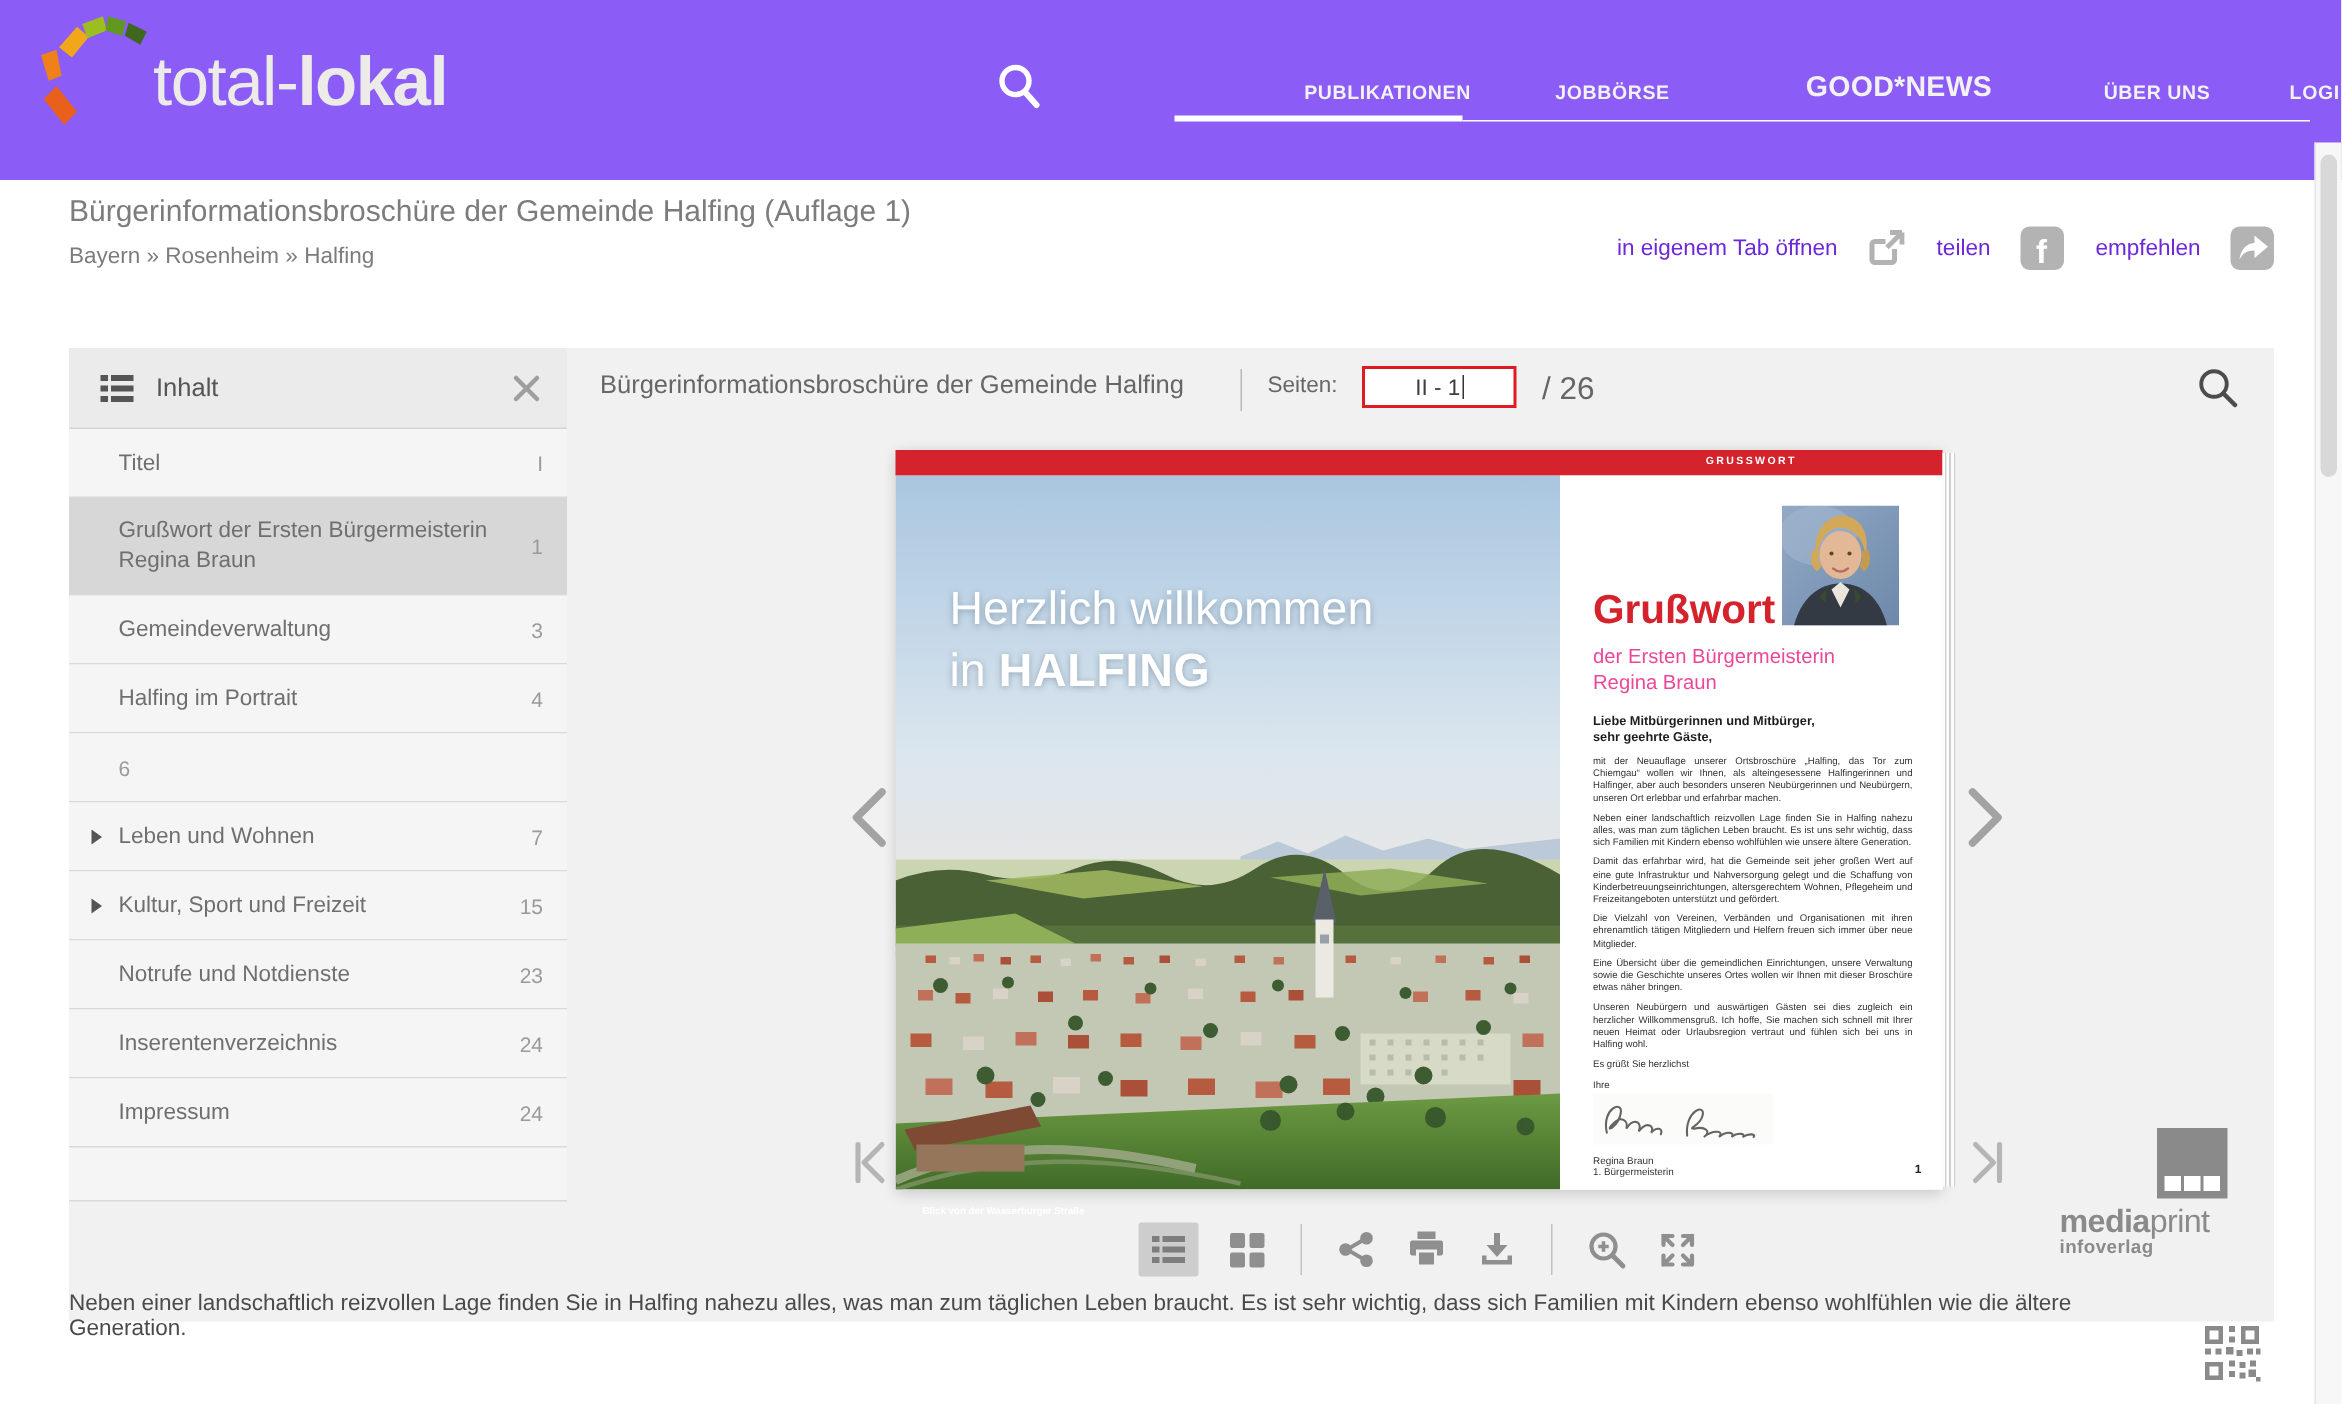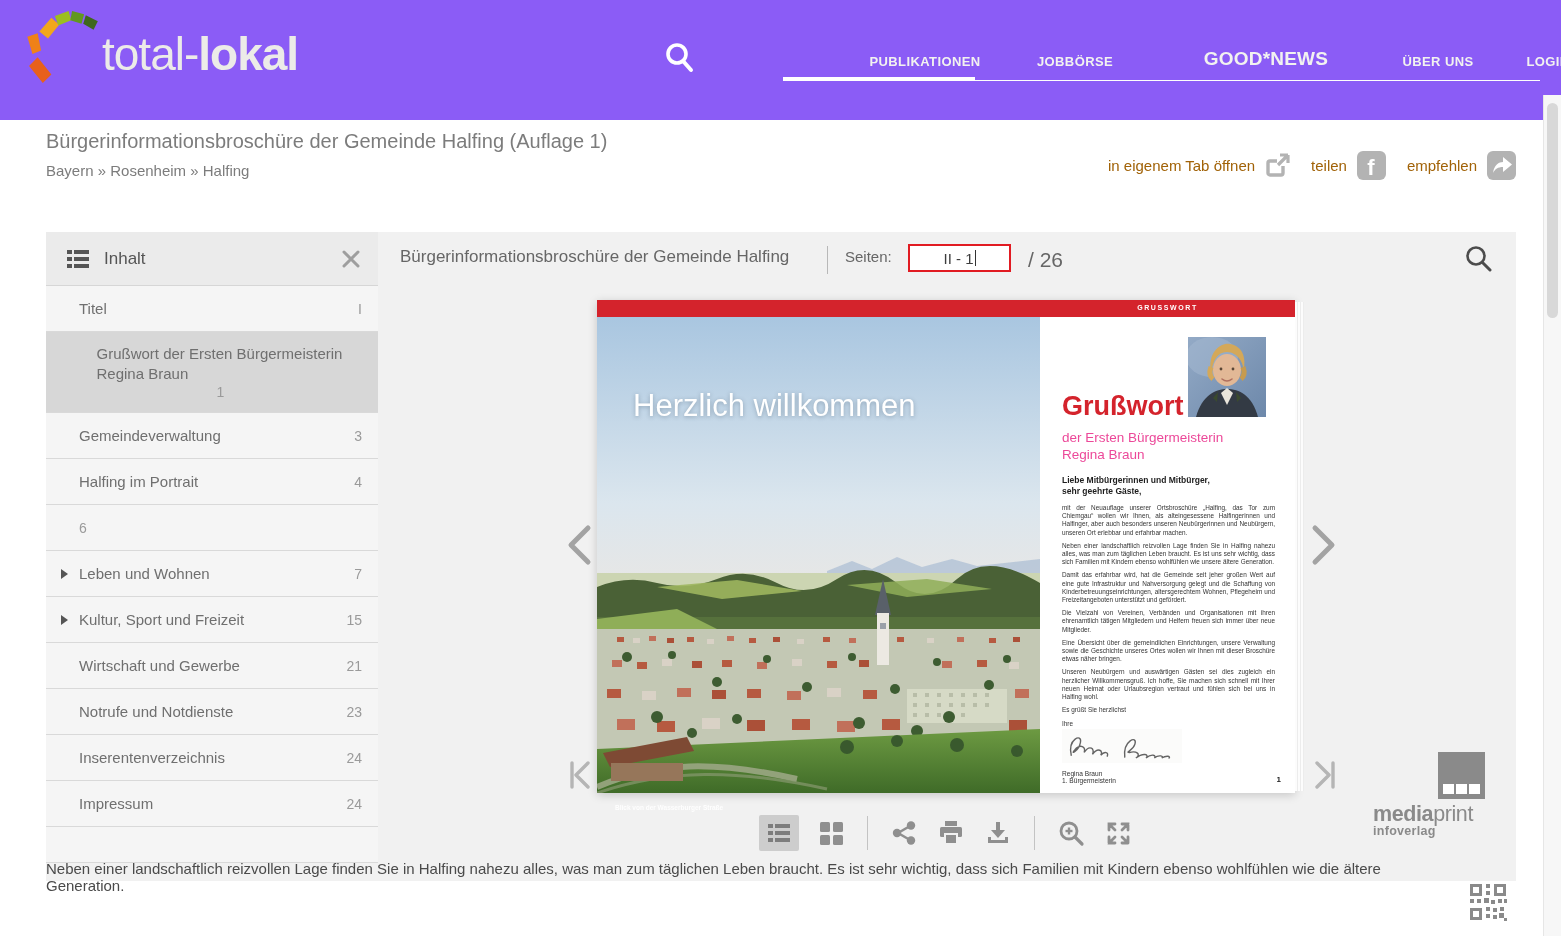--- a/index.html
+++ b/index.html
@@ -16,32 +16,32 @@
   .hdr-search { position:absolute; left:662px; top:40px; width:36px; height:36px; cursor:pointer; }
   .nav-item { position:absolute; transform:translateX(-50%); color:#f2f2f0; font-size:13px; font-weight:600; letter-spacing:.4px; top:54px; cursor:pointer; white-space:nowrap;margin-left:40px; }
   .nav-item.big { font-size:19px; font-weight:800; top:48px; letter-spacing:.2px; }
   .nav-underline-thick { position:absolute; left:783px; top:77px; width:192px; height:4px; background:#ffffff; }
   .nav-underline-thin { position:absolute; left:975px; top:80px; width:565px; height:1px; background:#fdfdfd; }
 
   
   .page-title { position:absolute; left:46px; top:130px; font-size:20px; color:#7c7c7c; font-weight:400; }
   .breadcrumb { position:absolute; left:46px; top:162px; font-size:15px; color:#7c7c7c; cursor:pointer; }
   .actions { position:absolute; right:44px; top:150px; display:flex; align-items:center; gap:20px; }
-  .action { display:flex; align-items:center; gap:9px; cursor:pointer; color:#a16207; font-size:15px; }
+  .action { display:flex; align-items:center; gap:19px; cursor:pointer; color:#6d28d9; font-size:15px; }
 
   
   .panel { position:absolute; left:46px; top:196px; width:1470px; height:649px; background:#f1f1f1;margin-top:36px; }
 
   
   .sidebar { position:absolute; left:0; top:0; width:332px; }
   .toc-header { height:54px; background:#ebebeb; border-bottom:1px solid #d6d6d6; display:flex; align-items:center; padding:0 16px 0 20px; }
   .toc-header .toc-title { font-size:17px; color:#555; margin-left:14px; flex:1; }
   .toc-close { width:22px; height:22px; cursor:pointer; }
   .toc-item { position:relative; min-height:46px; background:#f5f5f5; border-bottom:1px solid #d9d9d9; display:flex; align-items:center; justify-content:space-between; padding:12px 16px 12px 33px; cursor:pointer; }
-  .toc-item.active { background:#d7d7d7;flex-direction:column; }
+  .toc-item.active { background:#d7d7d7; }
   .toc-item .lbl { font-size:15px; color:#6f6f6f; line-height:20px; max-width:248px; }
   .toc-item .pg { font-size:14px; color:#9a9a9a; }
   .toc-item .tri { position:absolute; left:15px; top:50%; margin-top:-5px; width:0; height:0;
       border-left:7px solid #555; border-top:5px solid transparent; border-bottom:5px solid transparent; }
   .toc-spacer { height:36px; background:#f5f5f5; border-bottom:1px solid #d9d9d9; }
 
   
   .viewer { position:absolute; left:332px; top:0; width:1138px; height:649px; }
   .v-title { position:absolute; left:22px; top:15px; font-size:17px; color:#666; }
   .v-div { position:absolute; left:449px; top:14px; width:1px; height:28px; background:#b8b8b8; }
@@ -206,24 +206,20 @@
       </div>
       <div class="toc-item">
         <span class="tri"></span>
         <span class="lbl">Leben und Wohnen</span>
         <span class="pg">7</span>
       </div>
       <div class="toc-item">
         <span class="tri"></span>
         <span class="lbl">Kultur, Sport und Freizeit</span>
         <span class="pg">15</span>
-      </div>
-      <div class="toc-item">
-        <span class="lbl">Wirtschaft und Gewerbe</span>
-        <span class="pg">21</span>
       </div>
       <div class="toc-item">
         <span class="lbl">Notrufe und Notdienste</span>
         <span class="pg">23</span>
       </div>
       <div class="toc-item">
         <span class="lbl">Inserentenverzeichnis</span>
         <span class="pg">24</span>
       </div>
       <div class="toc-item">
@@ -377,20 +373,24 @@
             <rect x="14" y="446" width="72" height="18" fill="#96765a"></rect>
             <g fill="#35542c" opacity=".9">
               <circle cx="250" cy="430" r="7"></circle>
                 <circle cx="300" cy="424" r="6"></circle>
                 <circle cx="360" cy="428" r="7"></circle>
                 <circle cx="420" cy="434" r="6"></circle>
             </g>
           </svg>
           <div class="headline">
             <div><span>Herzlich willkommen</span></div>
+            <div>
+              <span>in</span>
+              <b>HALFING</b>
+            </div>
           </div>
           <div class="photo-caption">Blick von der Wasserburger Straße</div>
         </div>
 
         <div class="right-page">
           <svg class="portrait" viewBox="0 0 78 80" preserveAspectRatio="none">
             <defs>
               <linearGradient id="pbg" x1="0" y1="0" x2="1" y2="1">
                 <stop offset="0" stop-color="#93aac6"></stop>
                   <stop offset="1" stop-color="#6d88aa"></stop>

